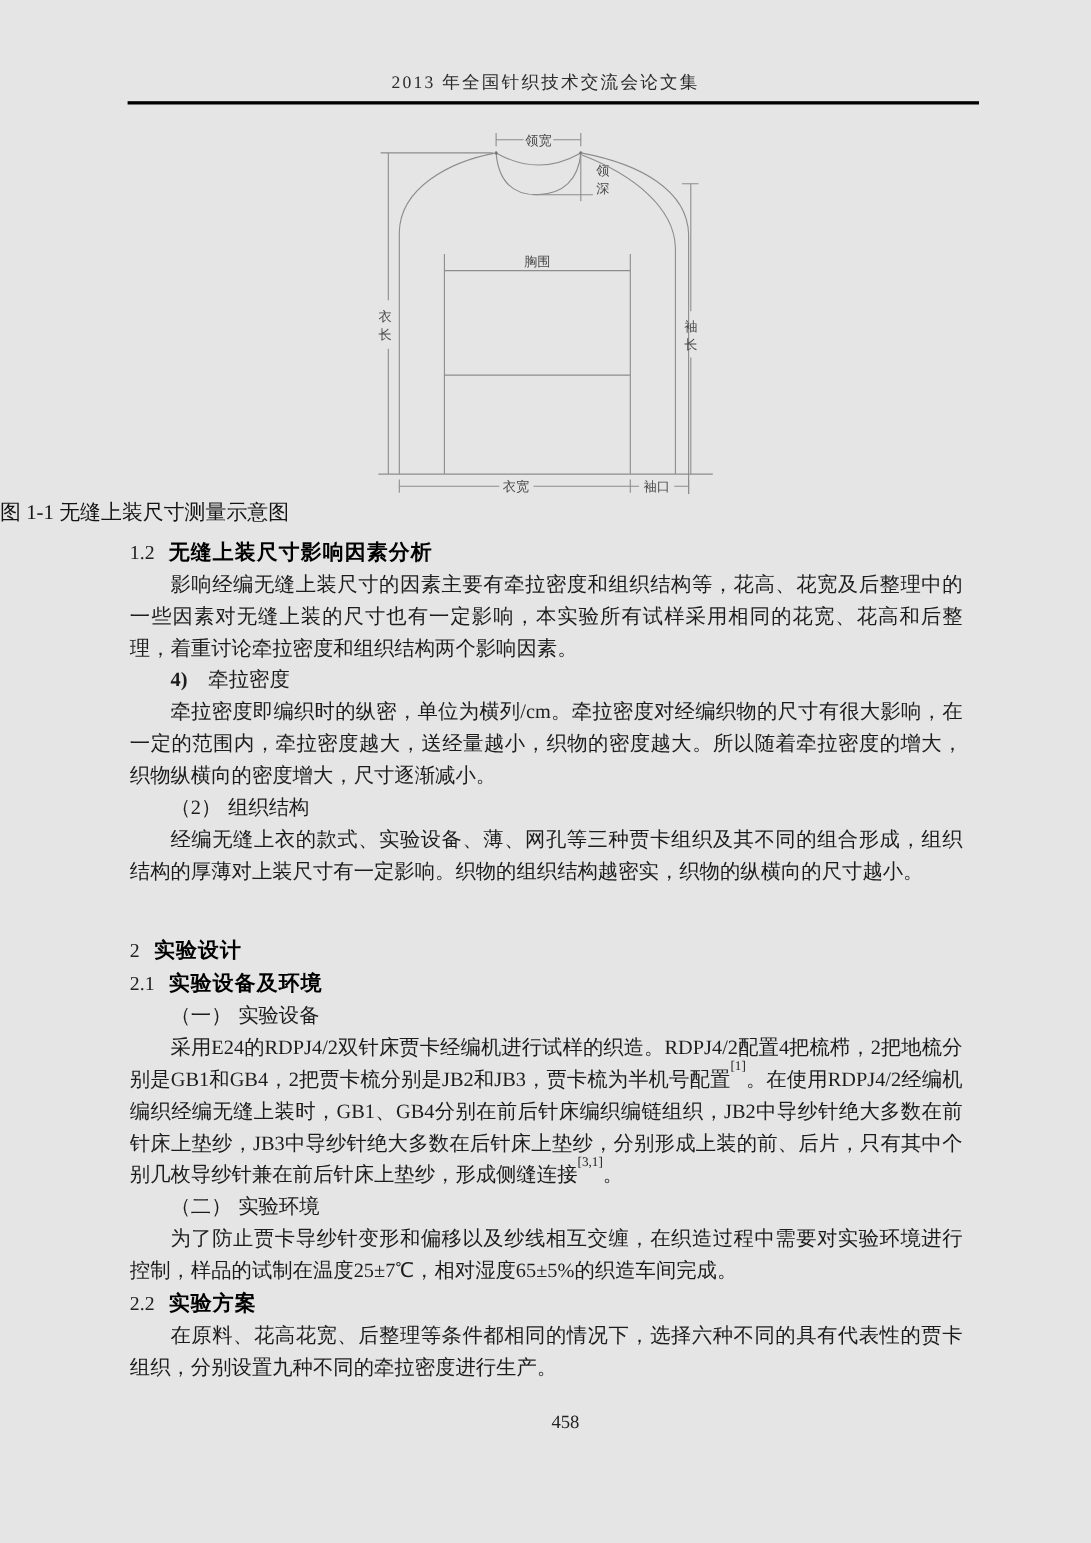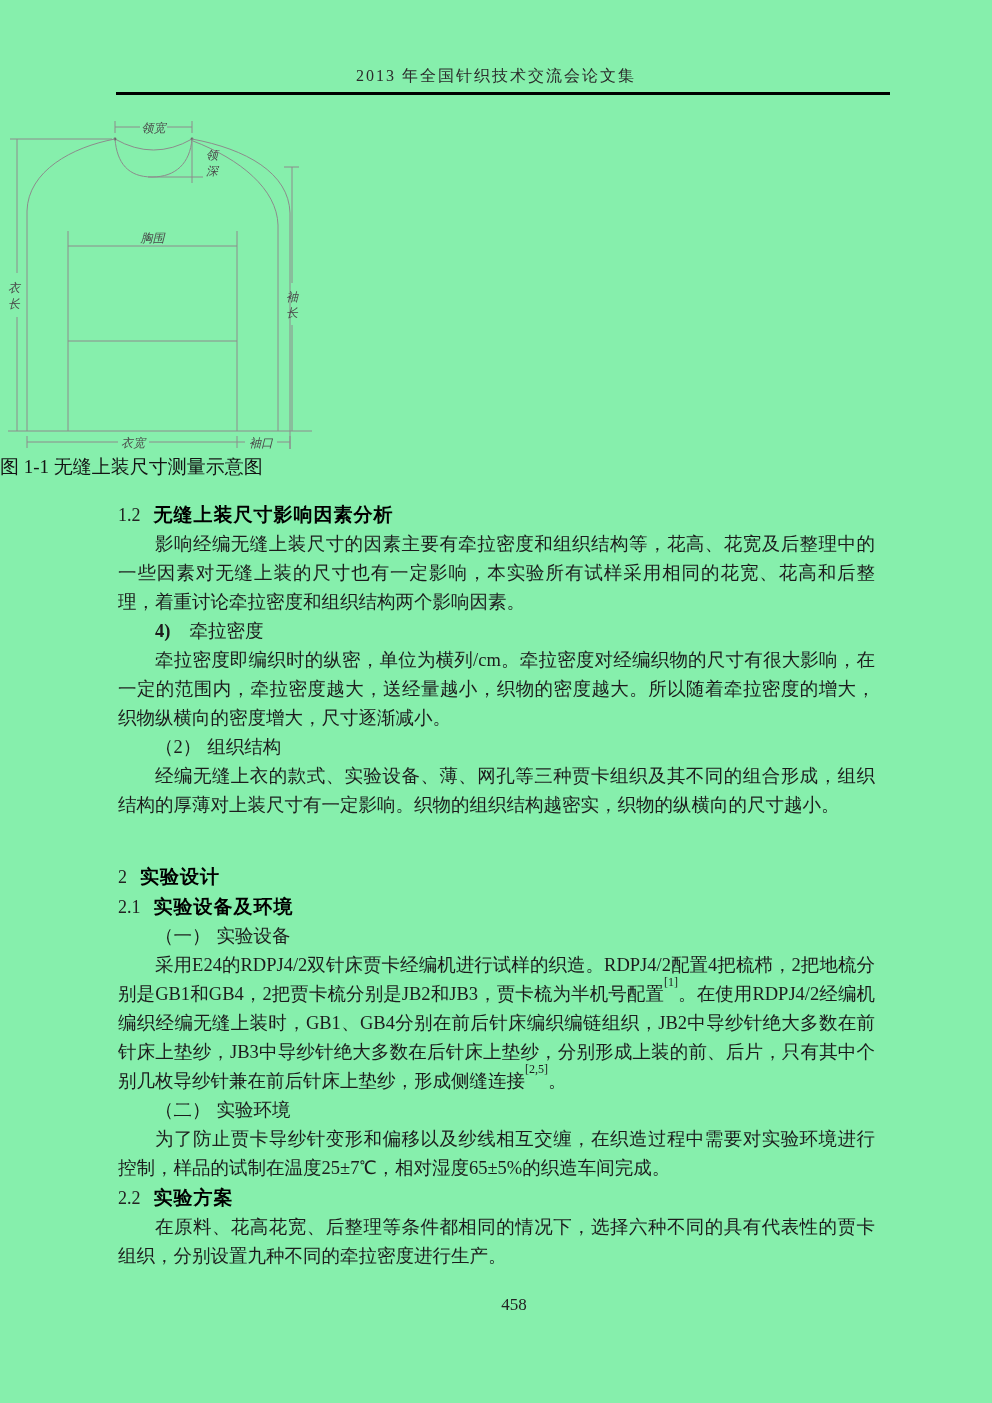--- a/index.html
+++ b/index.html
@@ -1,45 +1,45 @@
 <!DOCTYPE html>
 <html><head>
 <meta charset="utf-8">
 <style>
   html,body{margin:0;padding:0;background:#ffffff;}
   .page{
     position:relative;
     width:992px;height:1403px;
-    background:#86efac;
+    background:#e5e5e5;
     font-family:"Liberation Serif","DejaVu Serif",serif;
     color:#1c1c1c;
     overflow:hidden;
   }
   .hdr{
     padding-top:64px;
     text-align:center;
     font-size:16px;line-height:24px;
     letter-spacing:2px;
     color:#2b2b2b;
   }
   .rule{
     margin:4px 0 0 116px;
     width:774px;height:0;
     border-top:3px solid #000;
   }
-  .figwrap{margin-top:16px;font-size:0;font-style:italic;}
+  .figwrap{margin-top:16px;text-align:center;font-size:0;}
   .figwrap svg{display:inline-block;}
   .caption{
     text-align:left;
     font-size:19px;line-height:26px;
     color:#141414;
   }
   .content{margin:0 117px 0 118px;}
   .h-sec{line-height:29px;white-space:nowrap;}
-  .h-sec.first{margin-top:20px;}
+  .h-sec.first{margin-top:8px;}
   .h-sec.sec2{margin-top:42px;}
   .h-num{
     font-family:"Liberation Serif","DejaVu Serif",serif;
     font-weight:400;font-size:18px;
     margin-right:13px;color:#222;
   }
   .h-title{
     font-family:"Liberation Sans","DejaVu Sans",sans-serif;
     font-weight:700;font-size:19px;color:#000;
     letter-spacing:1px;
@@ -162,21 +162,21 @@
     <div class="h-sec sec2">
       <span class="h-num">2</span><span class="h-title">实验设计</span>
     </div>
     <div class="h-sec">
       <span class="h-num">2.1</span><span class="h-title">实验设备及环境</span>
     </div>
 
     <div class="sub">
       <span class="num-p">（一）</span><span>实验设备</span>
     </div>
-    <p class="body"><span>采用E24的RDPJ4/2双针床贾卡经编机进行试样的织造。RDPJ4/2配置4把梳栉，2把地梳分别是GB1和GB4，2把贾卡梳分别是JB2和JB3，贾卡梳为半机号配置</span><sup class="ref">[1]</sup><span>。在使用RDPJ4/2经编机编织经编无缝上装时，GB1、GB4分别在前后针床编织编链组织，JB2中导纱针绝大多数在前针床上垫纱，JB3中导纱针绝大多数在后针床上垫纱，分别形成上装的前、后片，只有其中个别几枚导纱针兼在前后针床上垫纱，形成侧缝连接</span><sup class="ref">[2,5]</sup><span>。</span></p>
+    <p class="body"><span>采用E24的RDPJ4/2双针床贾卡经编机进行试样的织造。RDPJ4/2配置4把梳栉，2把地梳分别是GB1和GB4，2把贾卡梳分别是JB2和JB3，贾卡梳为半机号配置</span><sup class="ref">[1]</sup><span>。在使用RDPJ4/2经编机编织经编无缝上装时，GB1、GB4分别在前后针床编织编链组织，JB2中导纱针绝大多数在前针床上垫纱，JB3中导纱针绝大多数在后针床上垫纱，分别形成上装的前、后片，只有其中个别几枚导纱针兼在前后针床上垫纱，形成侧缝连接</span><sup class="ref">[3,1]</sup><span>。</span></p>
 
     <div class="sub">
       <span class="num-p">（二）</span><span>实验环境</span>
     </div>
     <p class="body">为了防止贾卡导纱针变形和偏移以及纱线相互交缠，在织造过程中需要对实验环境进行控制，样品的试制在温度25±7℃，相对湿度65±5%的织造车间完成。</p>
 
     <div class="h-sec">
       <span class="h-num">2.2</span><span class="h-title">实验方案</span>
     </div>
     <p class="body">在原料、花高花宽、后整理等条件都相同的情况下，选择六种不同的具有代表性的贾卡组织，分别设置九种不同的牵拉密度进行生产。</p>

